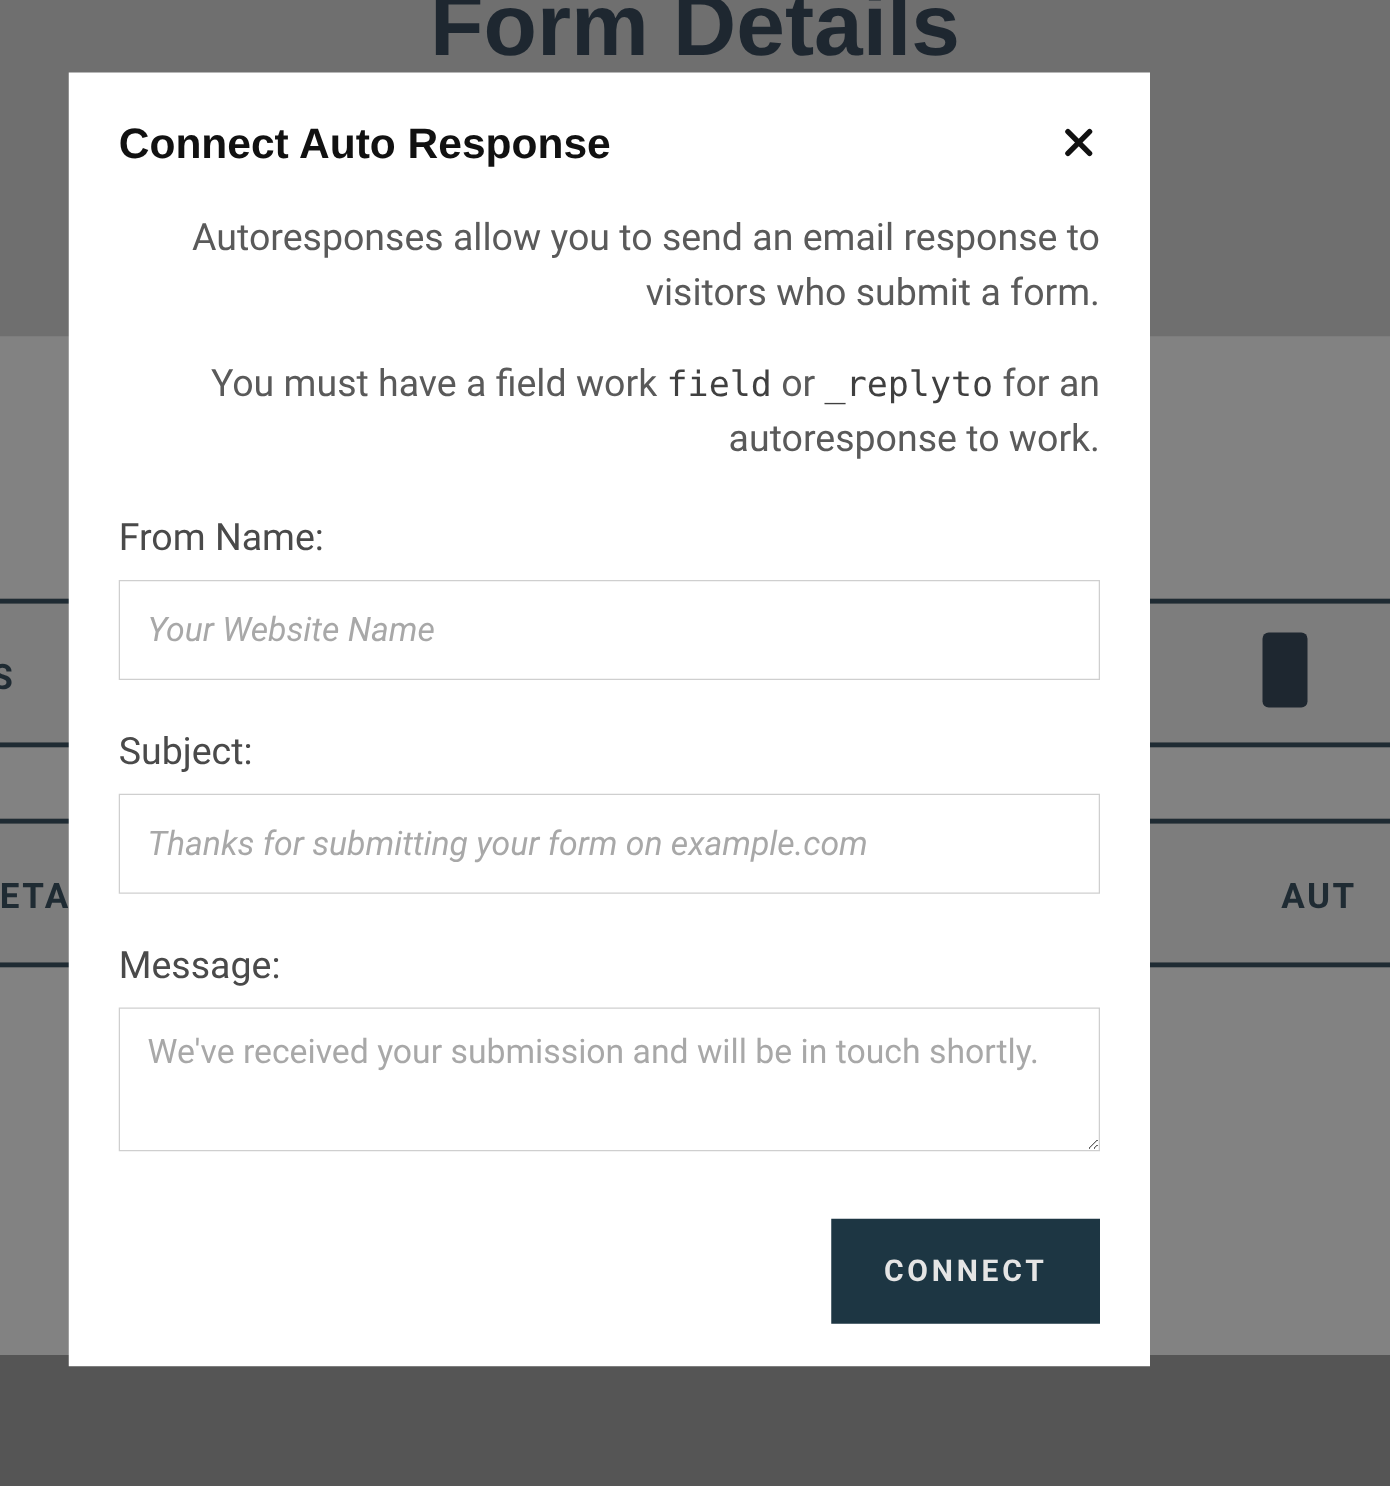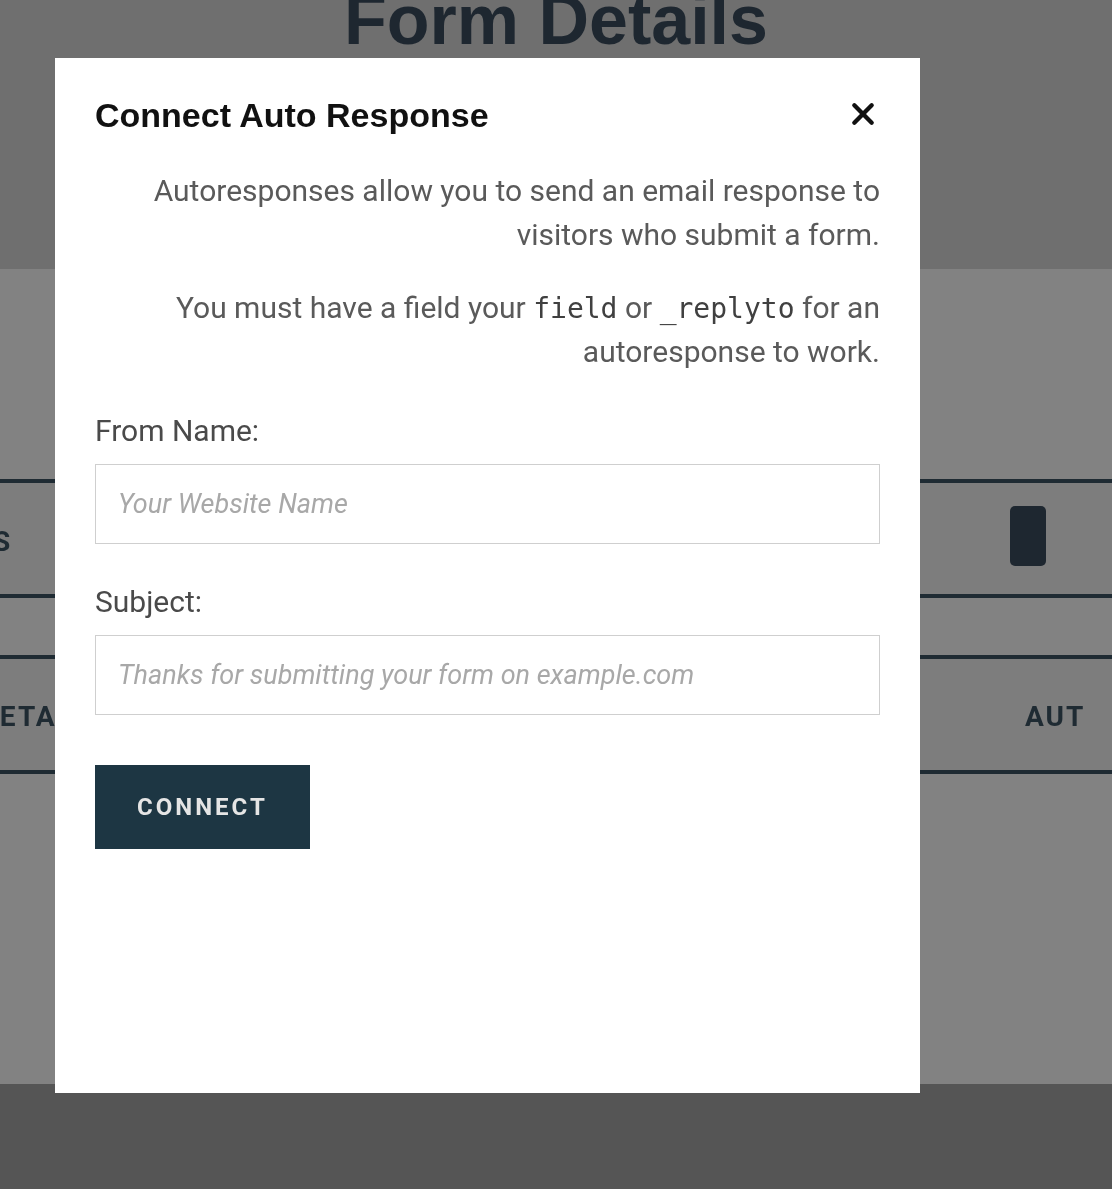--- a/index.html
+++ b/index.html
@@ -182,20 +182,21 @@
       padding: 18px 22px;
       font-family: inherit;
       color: #333;
       resize: both;
     }
     .textarea-input::placeholder {
       color: #a8a8a8;
     }
     .modal-footer {
       display: flex;
+      justify-content: flex-end;
       margin-top: 50px;
     }
     .connect-btn {
       background: #1d3643;
       color: #e5e5e5;
       border: none;
       font-size: 24px;
       font-weight: 700;
       letter-spacing: 3px;
       padding: 28px 42px;
@@ -233,30 +234,34 @@
         <svg viewBox="0 0 24 24" fill="none" stroke="#111" stroke-width="4" stroke-linecap="round">
           <line x1="4" y1="4" x2="20" y2="20"></line>
           <line x1="20" y1="4" x2="4" y2="20"></line>
         </svg>
       </span>
     </button>
   </div>
 
   <p class="desc">Autoresponses allow you to send an email response to visitors who submit a form.</p>
   <p class="desc">
-    <span>You must have a field your </span><code>field</code><span> or </span><code>_replyto</code><span> for an autoresponse to work.</span>
+    <span>You must have a field work </span><code>field</code><span> or </span><code>_replyto</code><span> for an autoresponse to work.</span>
   </p>
 
   <div class="field-group">
     <label class="field-label">From Name:</label>
     <input type="text" class="text-input" placeholder="Your Website Name" style="">
   </div>
 
   <div class="field-group">
     <label class="field-label">Subject:</label>
     <input type="text" class="text-input" placeholder="Thanks for submitting your form on example.com" style="">
   </div>
 
+  <div class="field-group">
+    <label class="field-label">Message:</label>
+    <textarea class="textarea-input" placeholder="We've received your submission and will be in touch shortly." style=""></textarea>
+  </div>
 
   <div class="modal-footer">
     <button class="connect-btn">CONNECT</button>
   </div>
 </div>
 
 </body></html>

